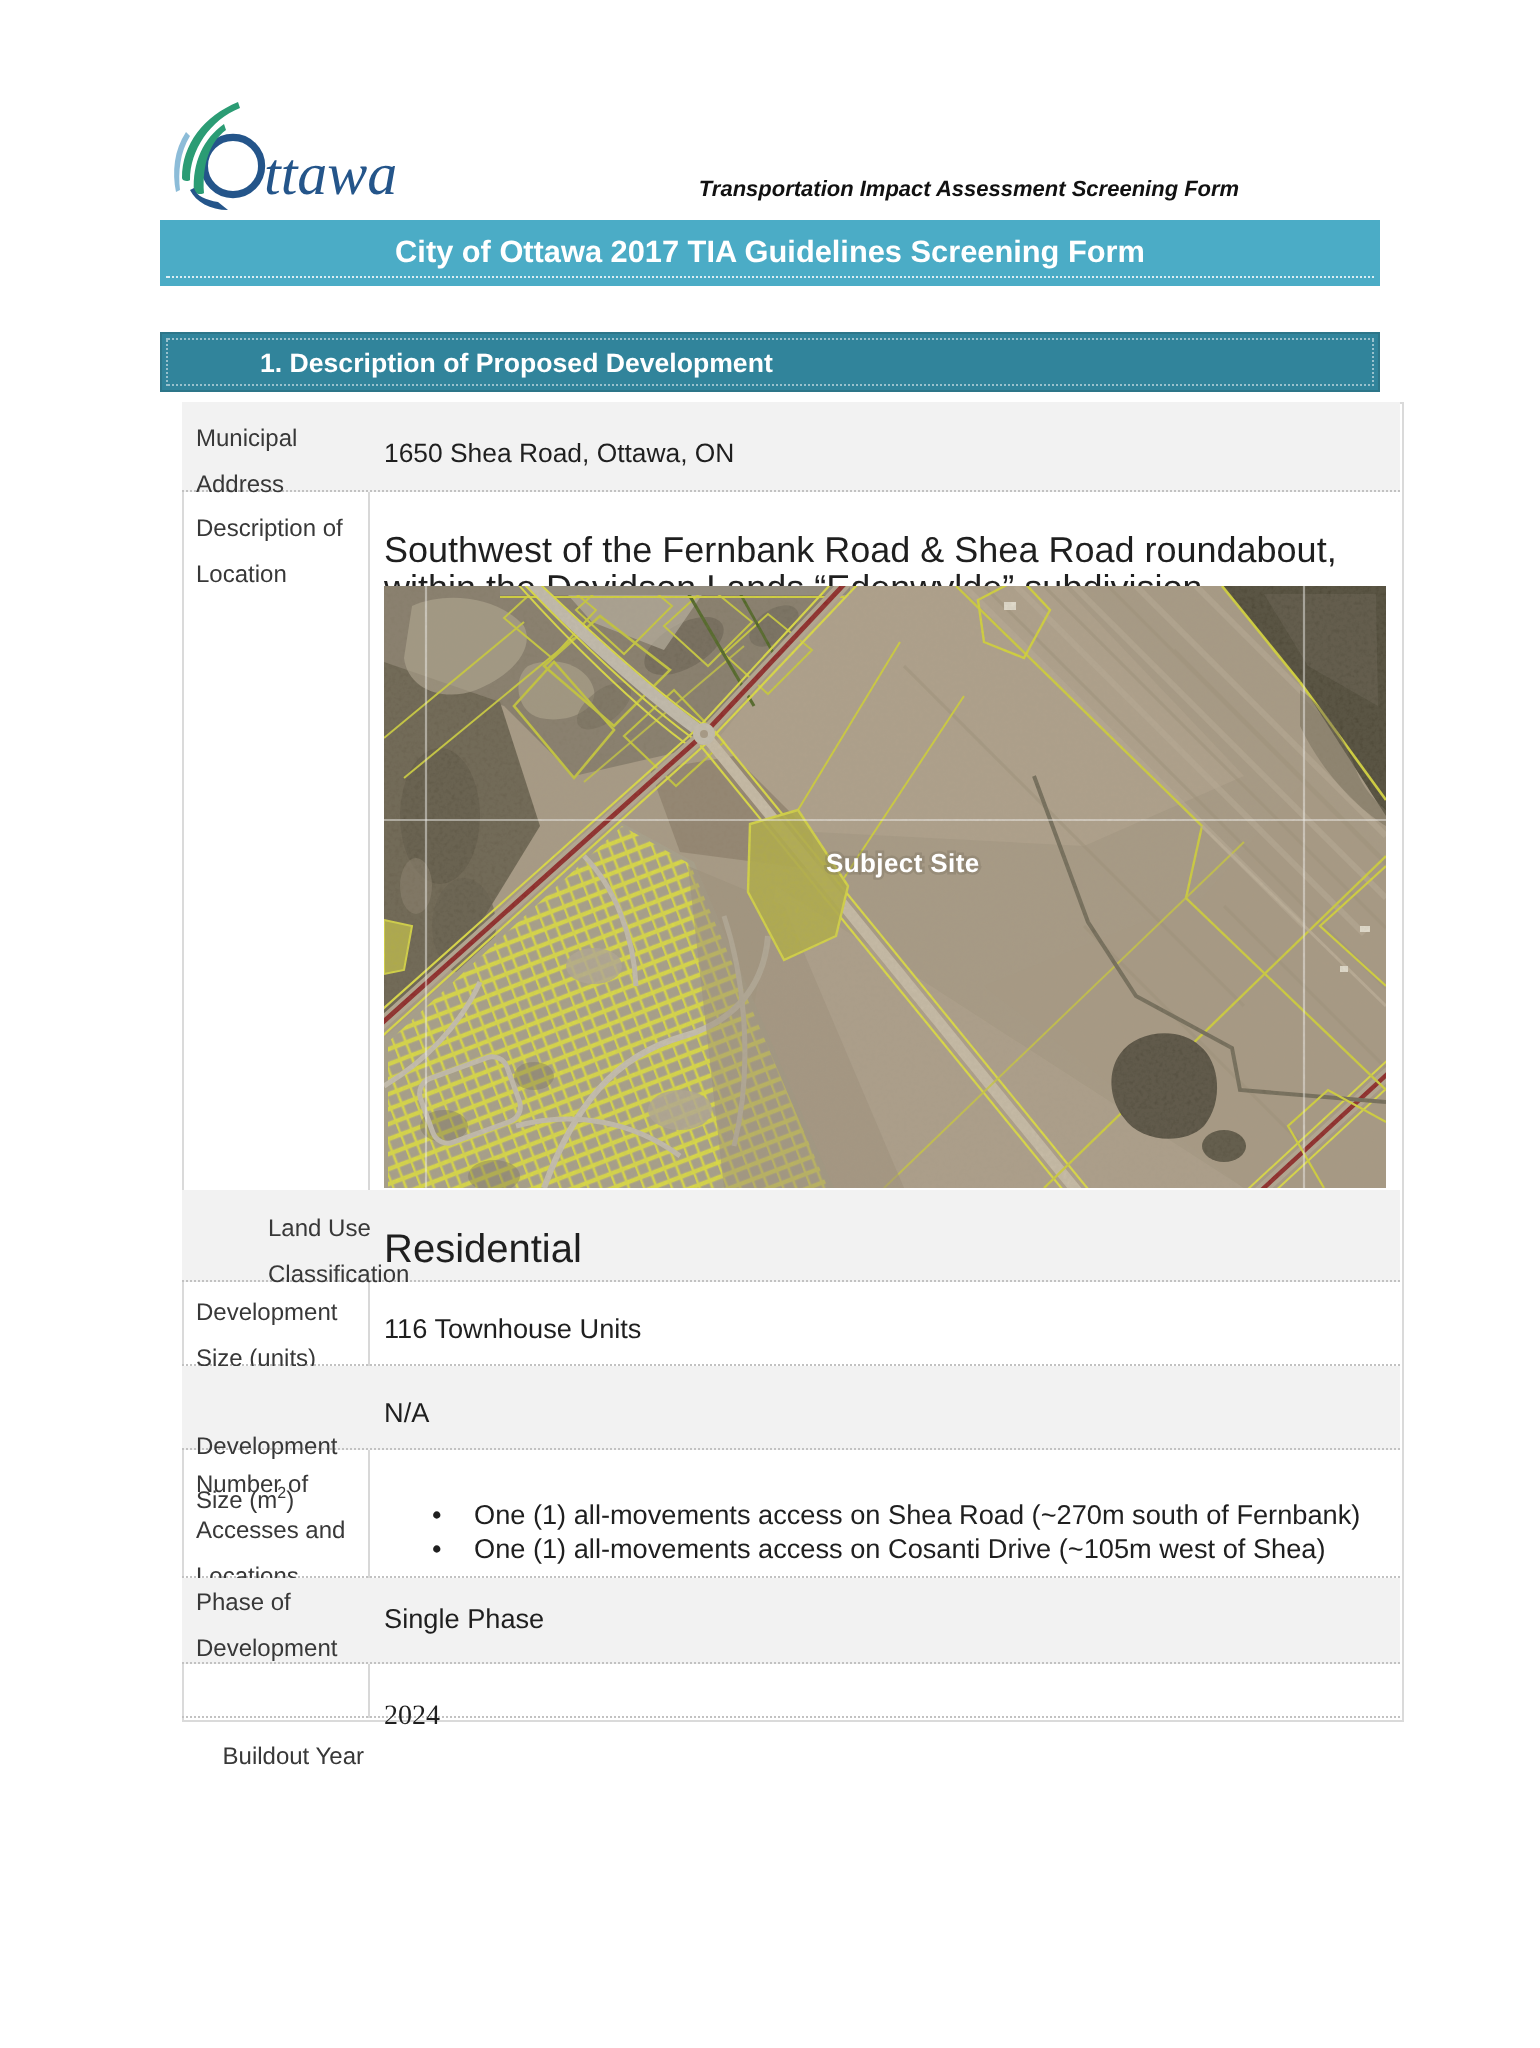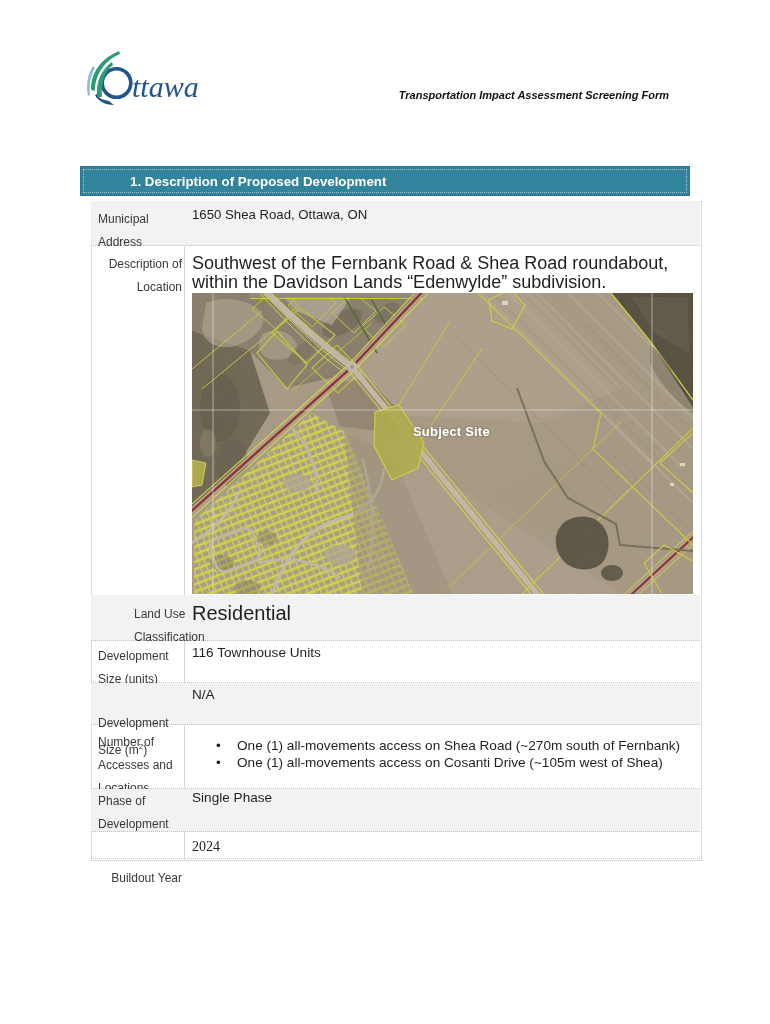--- a/index.html
+++ b/index.html
@@ -1,19 +1,19 @@
 <!DOCTYPE html>
 <html><head>
 <meta charset="utf-8">
 <style>
 html,body{margin:0;padding:0;background:#ffffff;}
 #page{position:relative;width:770px;height:1024px;background:#ffffff;overflow:hidden;font-family:"Liberation Sans",sans-serif;}
 .abs{position:absolute;}
 .lbl{position:absolute;left:98px;width:84px;font-size:12px;line-height:23px;color:#383838;}
-.val{position:absolute;left:192px;font-size:13.6px;line-height:19px;color:#1f1f1f;}
+.val{position:absolute;left:192px;font-size:13.6px;line-height:19px;color:#1f1f1f;margin-top:12px;}
 .row{position:absolute;left:91px;width:609px;border-bottom:1px dotted #c2c2c2;}
 .gray{background:#f2f2f2;}
 </style>
 </head>
 <body>
 <div id="page">
 
 <svg class="abs" style="left:86px;top:50px;" width="120" height="55" viewBox="0 0 120 55">
 
   <circle cx="30.5" cy="33" r="14.3" fill="none" stroke="#24558a" stroke-width="3.6"></circle>
@@ -22,41 +22,45 @@
 
   <path d="M26,12 C16,19 10,31 11,46 C12,47 15,47.5 16,46.5 C15,32 19,21 27,15 Z" fill="#2b9c74"></path>
 
   <path d="M7,16 C1,25 0,36 2,46 L4,45 C3,36 4,26 9,18 Z" fill="#8cbcd8"></path>
 
   <path d="M9,45 C12,51 19,55 28,55 L23,51 C17,50 12,48 11,44 Z" fill="#24558a"></path>
 
   <text x="46" y="47" font-family="'Liberation Serif',serif" font-style="italic" font-size="30" fill="#24558a">ttawa</text>
 </svg>
 
-<div class="abs" style="left:300px;top:89px;width:369px;text-align:right;font-size:11px;font-weight:bold;font-style:italic;color:#111;">Transportation Impact Assessment Screening Form</div>
-
+<div class="abs" style="left:300px;top:89px;width:369px;text-align:center;font-size:11px;font-weight:bold;font-style:italic;color:#111;">Transportation Impact Assessment Screening Form</div>
+
+<div class="abs" style="left:80px;top:110px;width:610px;height:33px;background:#4BACC6;">
+  <div class="abs" style="left:3px;right:3px;bottom:4px;border-top:1px dotted rgba(255,255,255,0.8);"></div>
+  <div class="abs" style="left:0;top:8px;width:100%;text-align:center;font-size:15.4px;font-weight:bold;color:#ffffff;">City of Ottawa 2017 TIA Guidelines Screening Form</div>
+</div>
 
 <div class="abs" style="left:80px;top:166px;width:608px;height:28px;background:#31849B;border:1px solid #2d7689;">
   <div class="abs" style="left:2px;top:2px;right:2px;bottom:2px;border:1px dotted rgba(255,255,255,0.5);"></div>
   <div class="abs" style="left:9px;top:7px;font-size:13.3px;font-weight:bold;color:#ffffff;margin-left:40px;">1. Description of Proposed Development</div>
 </div>
 
 <div class="abs" style="left:91px;top:201px;width:609px;height:658px;border:1px solid #dadada;"></div>
 
 <div class="abs" style="left:184px;top:201px;height:658px;border-left:1px solid #d8d8d8;"></div>
 
 <div class="row gray" style="top:201px;height:44px;"></div>
 
 <div class="lbl" style="top:208px;">Municipal Address</div>
 
 <div class="val" style="top:205px;font-size:13.2px;">1650 Shea Road, Ottawa, ON</div>
 
 <div class="row" style="top:246px;height:349px;"></div>
 
-<div class="lbl" style="top:253px;text-align:right;">Description of Location</div>
+<div class="lbl" style="top:253px;">Description of Location</div>
 
 <div class="val" style="top:254px;width:500px;font-size:18px;">Southwest of the Fernbank Road &amp; Shea Road roundabout, within the Davidson Lands “Edenwylde” subdivision.</div>
 
 <svg class="abs" style="left:192px;top:293px;" width="501" height="301" viewBox="0 0 501 301">
   <defs>
     <clipPath id="ph">
           <rect x="0" y="0" width="501" height="301"></rect>
         </clipPath>
     <pattern id="lots" width="13" height="7" patternUnits="userSpaceOnUse" patternTransform="rotate(-21)">
       <rect width="13" height="7" fill="none"></rect>

